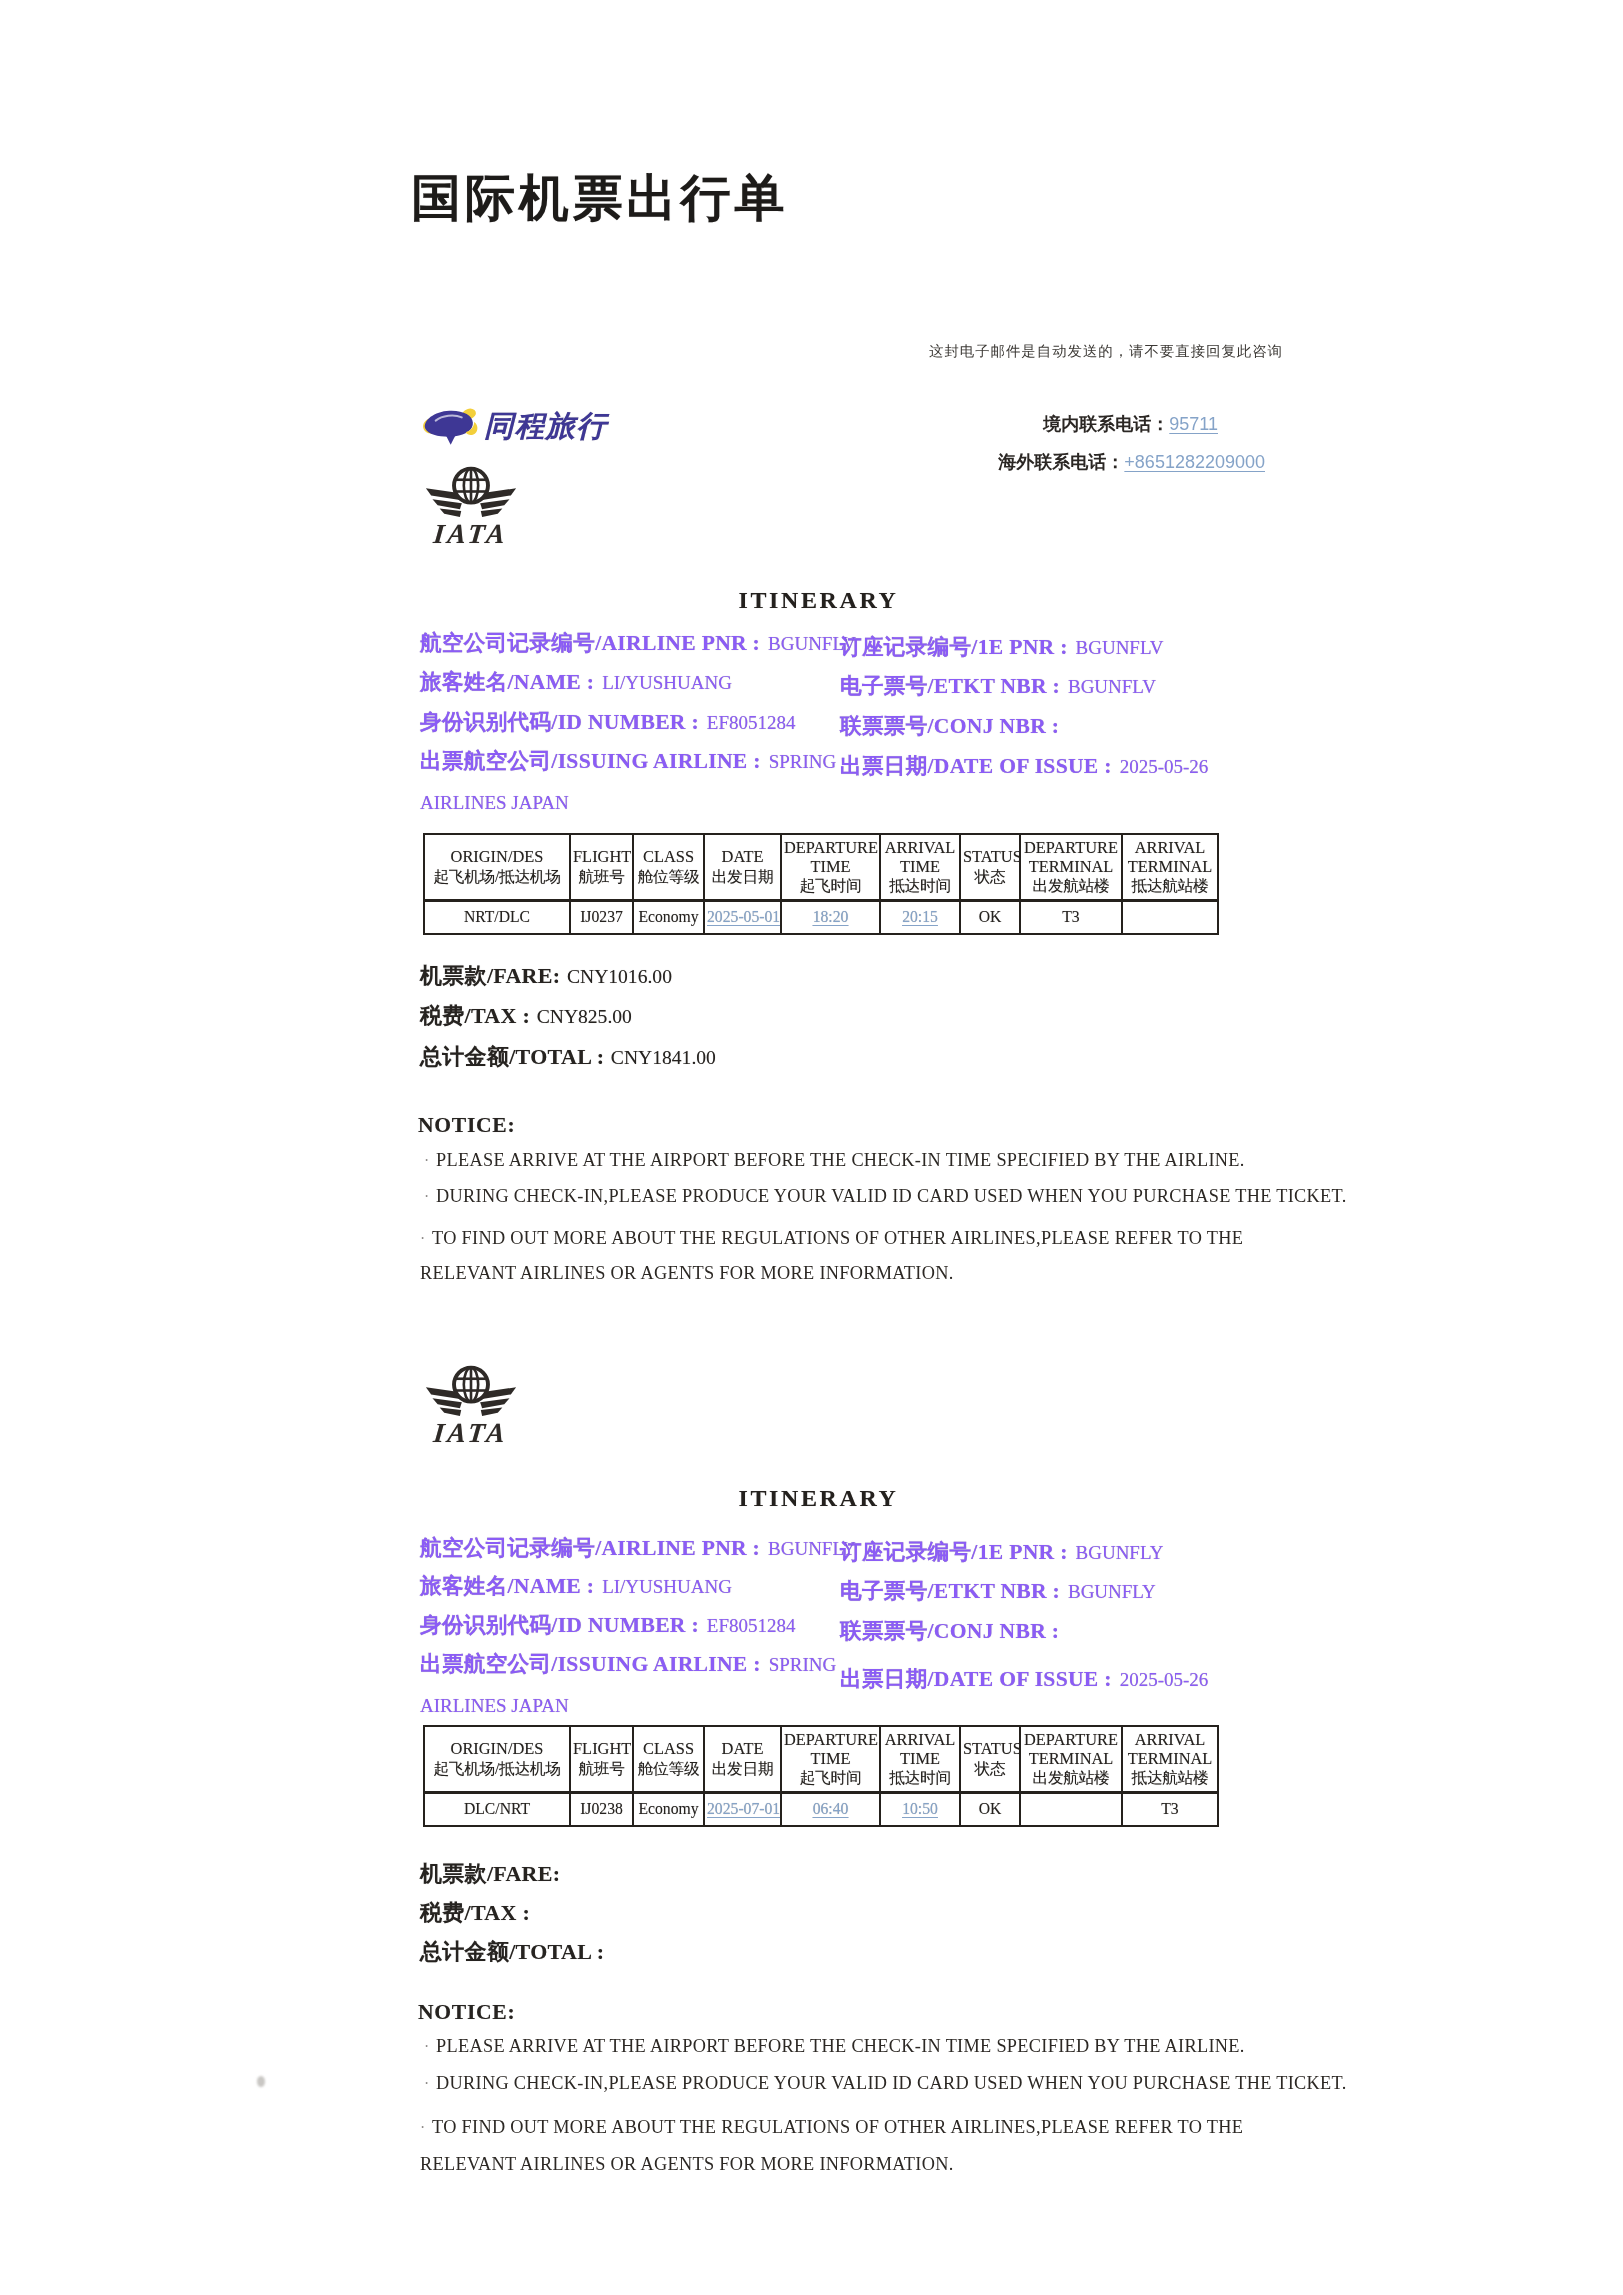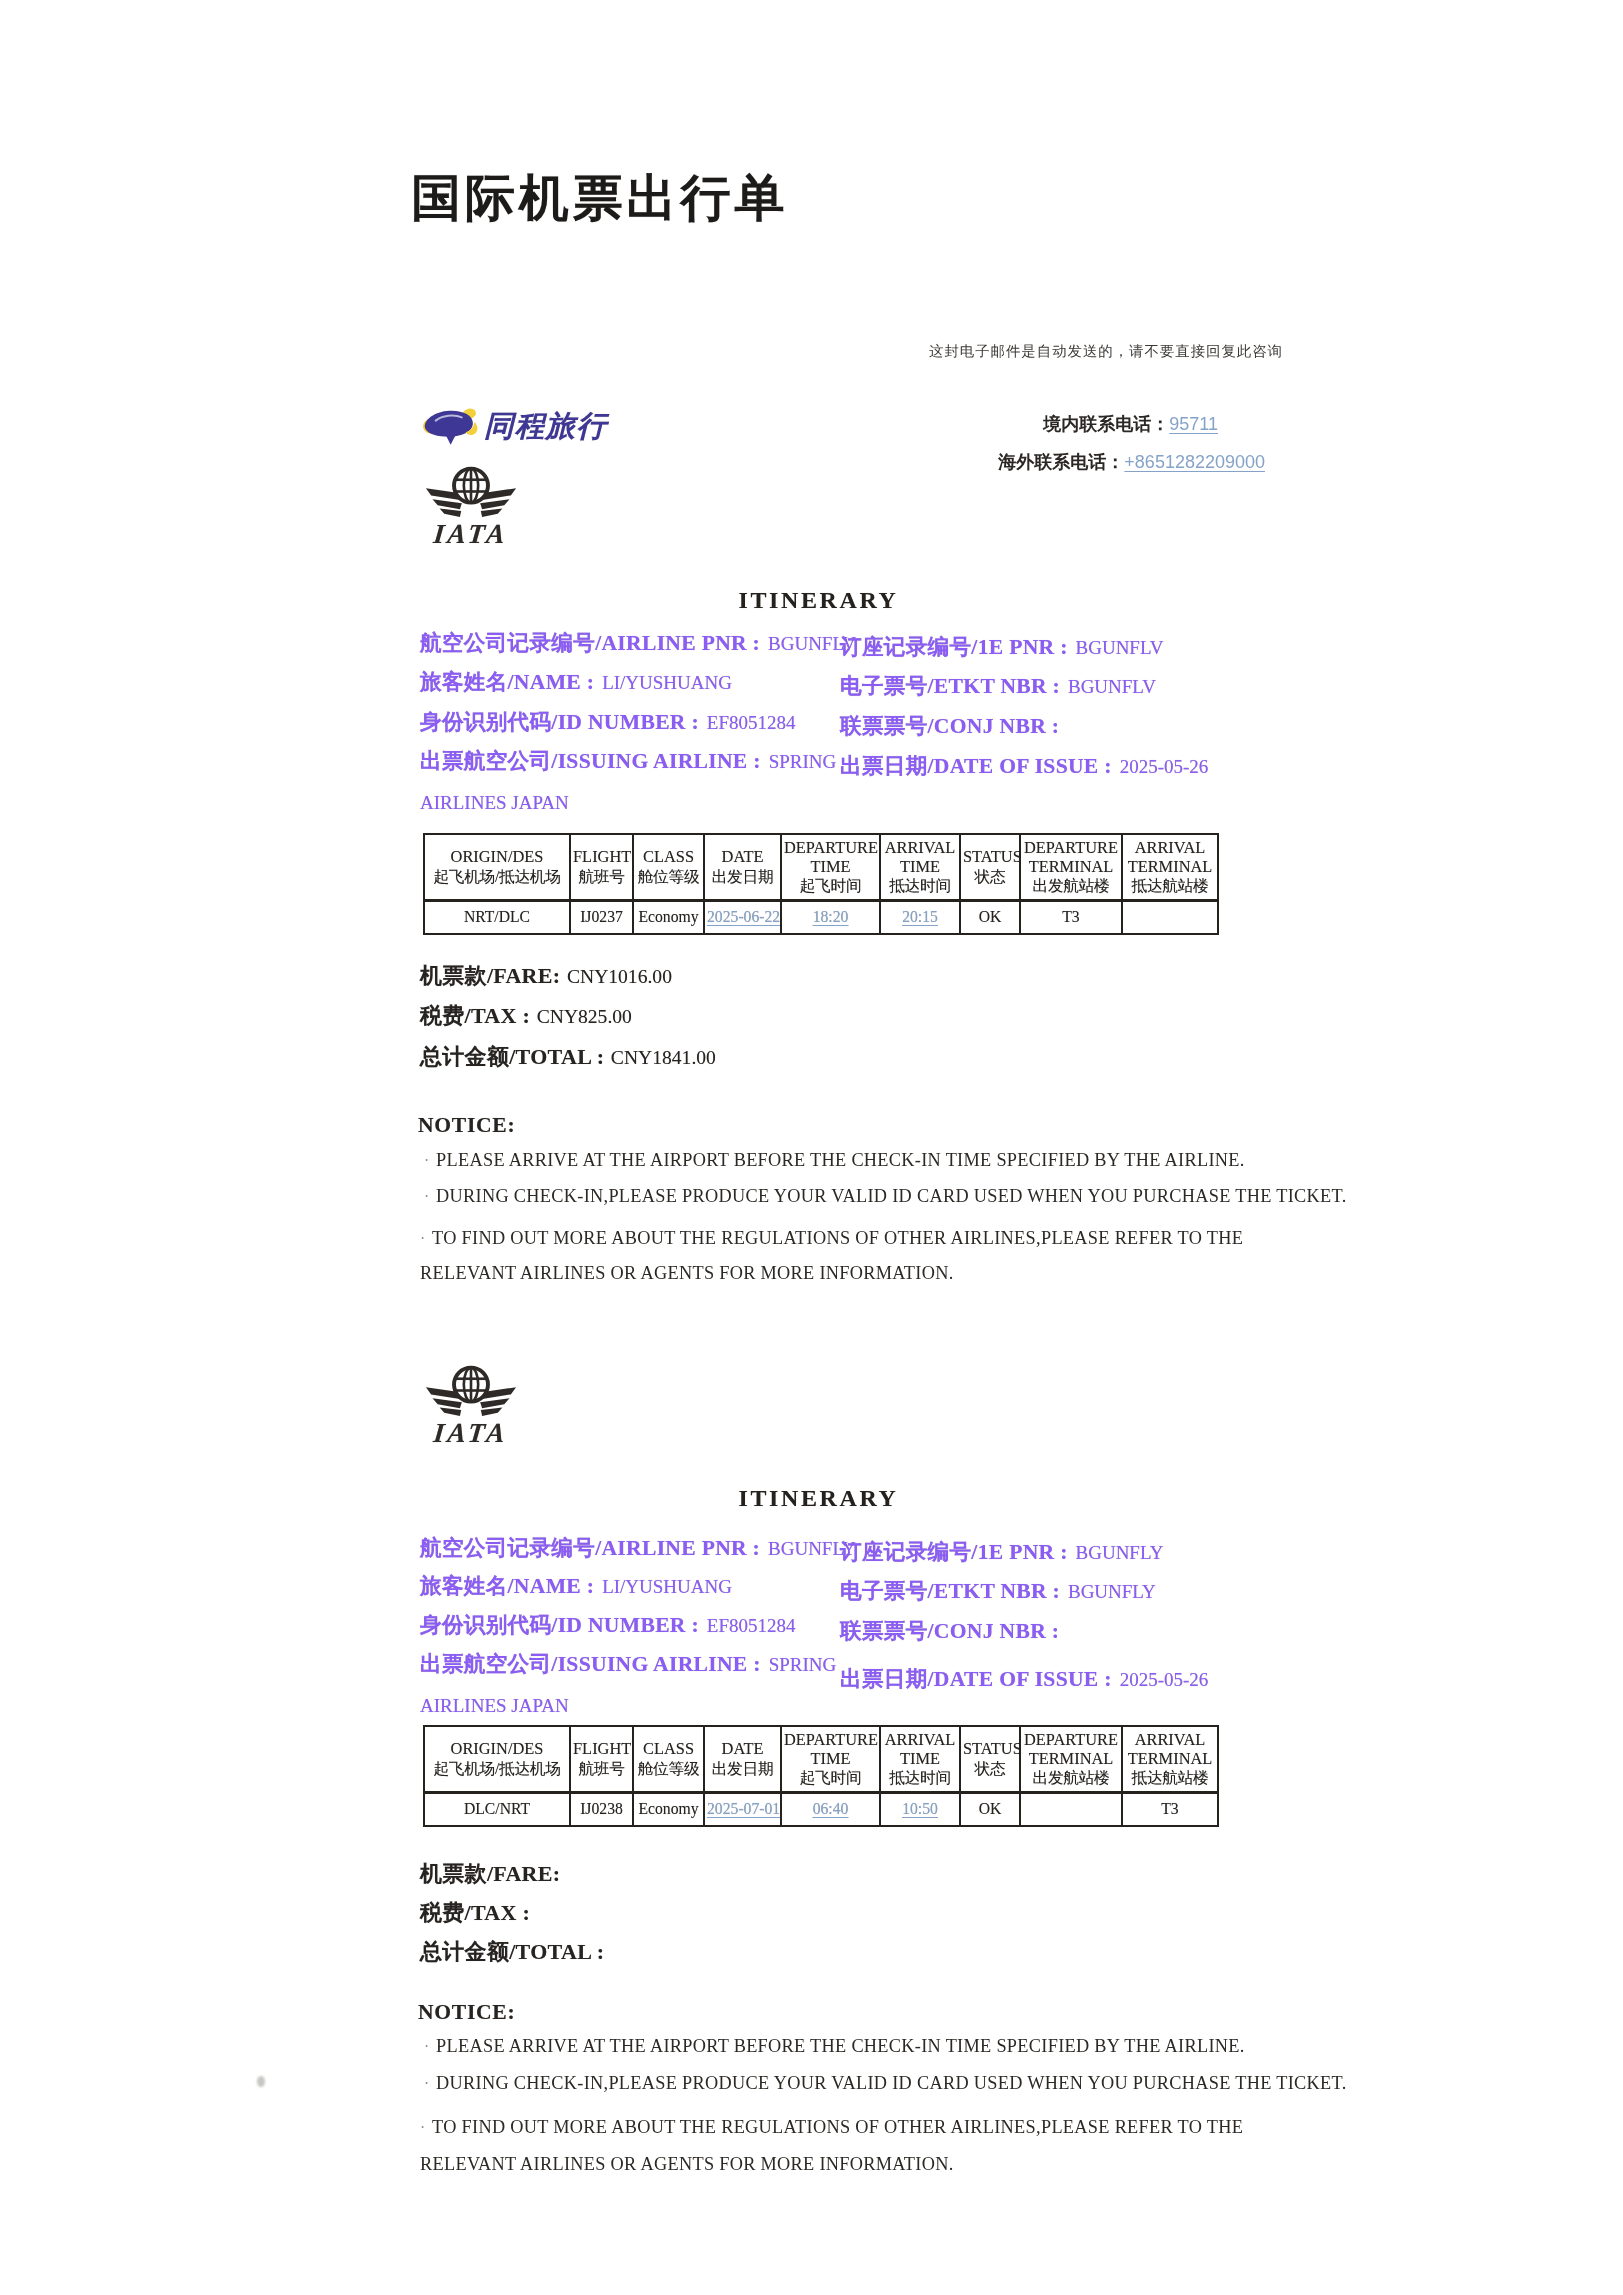--- a/index.html
+++ b/index.html
@@ -195,21 +195,21 @@
           <div class="h-en">ARRIVAL TERMINAL</div>
           <div class="h-cn">抵达航站楼</div>
         </th>
     </tr>
   </thead>
   <tbody>
     <tr>
       <td>NRT/DLC</td>
       <td>IJ0237</td>
       <td>Economy</td>
-      <td><a class="link">2025-06-22</a></td>
+      <td><a class="link">2025-05-01</a></td>
       <td><a class="link">18:20</a></td>
       <td><a class="link">20:15</a></td>
       <td>OK</td>
       <td>T3</td>
       <td></td>
     </tr>
   </tbody>
 </table>
 
 <div class="fare abs ink" style="left:420px; top:961px;">

